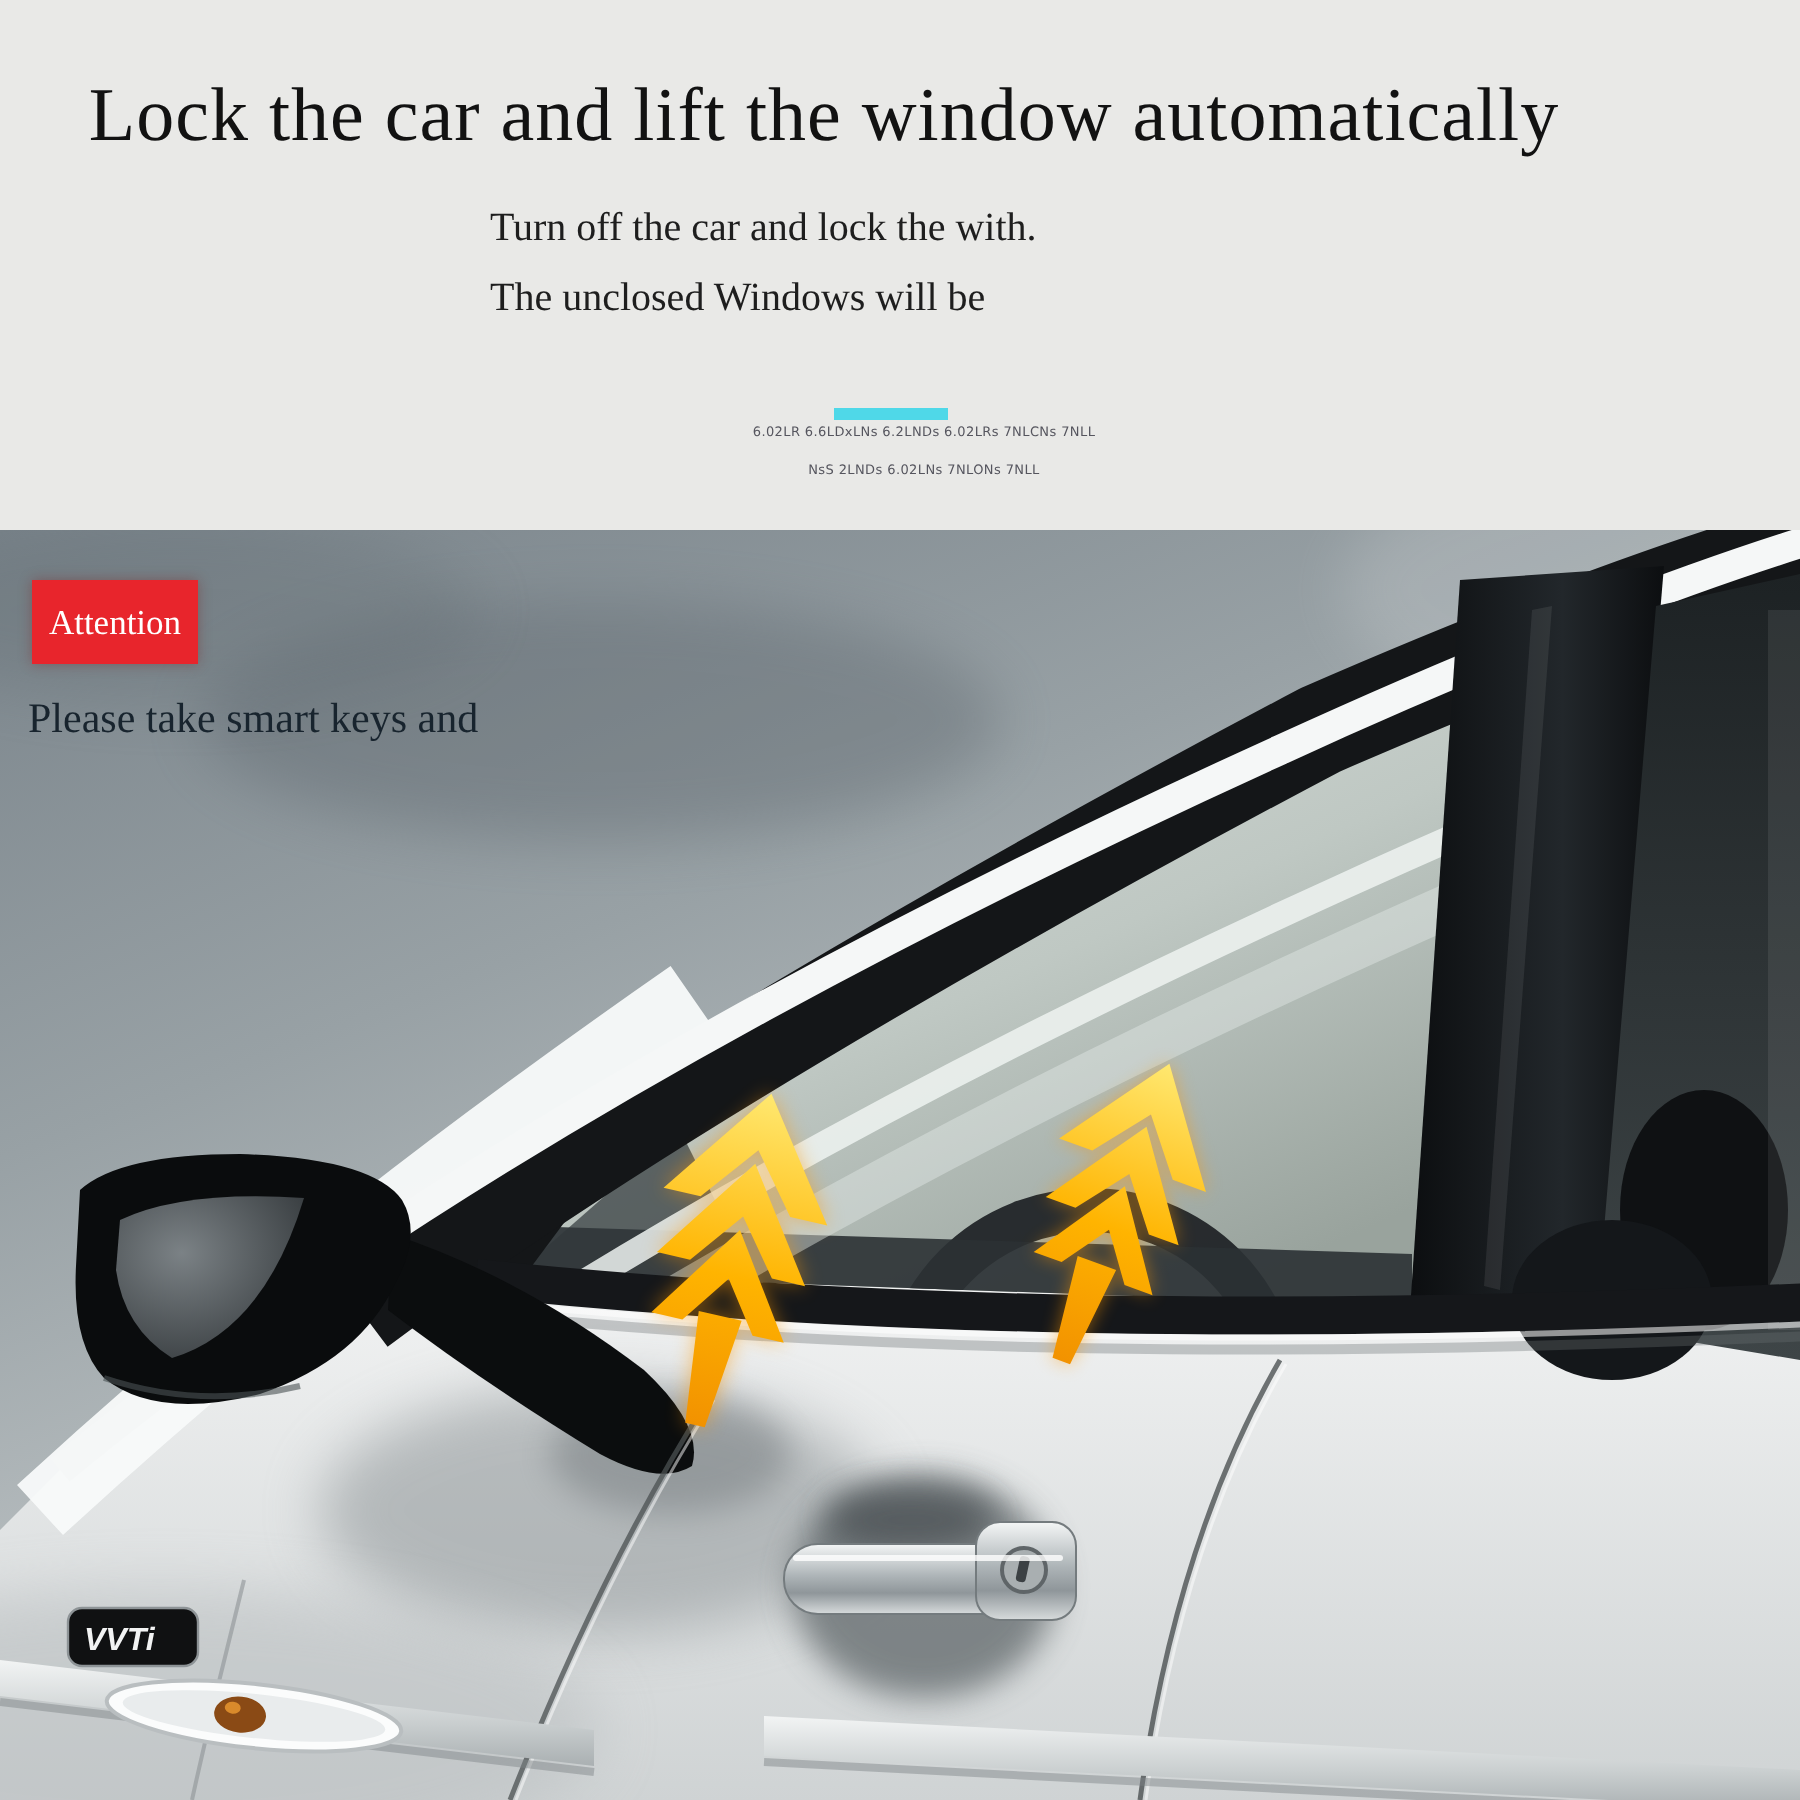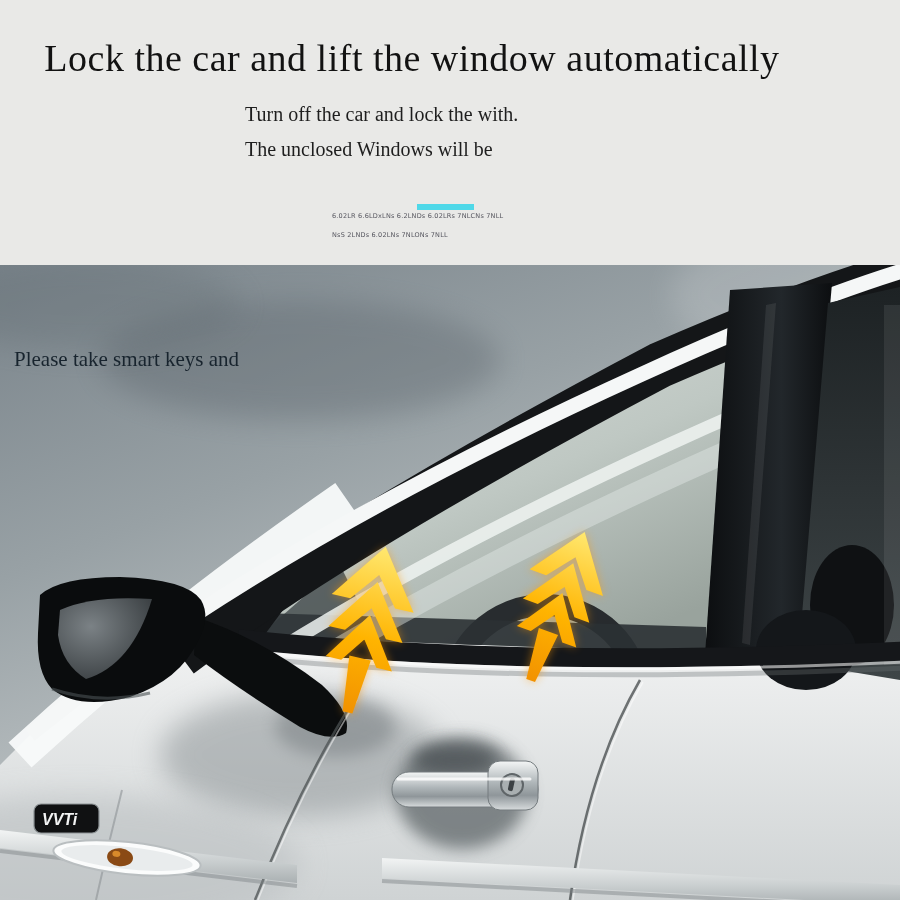--- a/index.html
+++ b/index.html
@@ -5,21 +5,21 @@
   html,body{margin:0;padding:0;background:#777;}
   .canvas{position:relative;width:900px;height:900px;margin:0 auto;overflow:hidden;
           background:#e9e9e7;font-family:"Liberation Serif", serif;}
   
   .hdr{position:absolute;left:0;top:0;width:900px;height:265px;background:#e9e9e7;}
   .title{position:absolute;left:0;top:36px;width:776px;text-align:center;
          font-size:38px;color:#121212;letter-spacing:.5px;margin-left:24px;}
   .sub{position:absolute;left:245px;font-size:20px;color:#1e1e1e;white-space:nowrap;}
   .sub1{top:103px}.sub2{top:138px}.sub3{top:173px}
   .bar{position:absolute;left:417px;top:204px;width:57px;height:6px;background:#4fd8e8;}
-  .fine{position:absolute;width:260px;font-size:6.5px;line-height:11px;
+  .fine{position:absolute;width:260px;text-align:center;font-size:6.5px;line-height:11px;
         color:#55555e;letter-spacing:.2px;filter:blur(.3px);
         font-family:"DejaVu Sans", sans-serif;}
   .fine1{left:332px;top:211px}.fine2{left:332px;top:230px}
   
   .photo{position:absolute;left:0;top:265px;width:900px;height:635px;}
   .attn{position:absolute;left:16px;top:290px;width:83px;height:42px;background:#e8252c;
         color:#ffffff;font-size:17.5px;text-align:center;line-height:42px;
         box-shadow:0 0 6px rgba(120,20,20,.35);}
   .notice{position:absolute;font-size:21px;color:#18242e;white-space:nowrap;left:14px;}
   .notice1{top:347px}.notice2{top:385px}
@@ -201,15 +201,16 @@
     <g transform="translate(352,428) rotate(13)">
       <use href="#arrowSil" fill="#ff9800" opacity="0.5" filter="url(#fblur)"></use>
       <use href="#arrowSil" fill="url(#agrad)"></use>
     </g>
     <g transform="translate(537,398) rotate(20) scale(0.93)">
       <use href="#arrowSil" fill="#ff9800" opacity="0.5" filter="url(#fblur)"></use>
       <use href="#arrowSil" fill="url(#agrad)"></use>
     </g>
   </svg>
 
+  <div class="attn">Attention</div>
   <div class="notice notice1">Please take smart keys and</div>
 
 </div>
 
 </body></html>

